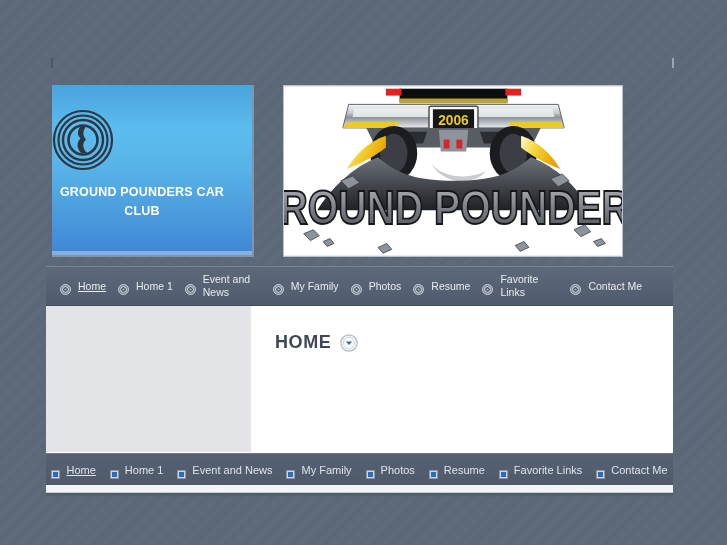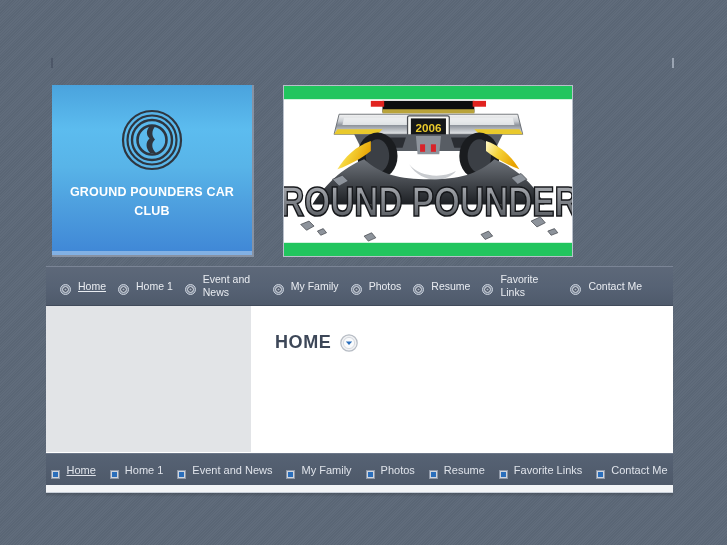--- a/index.html
+++ b/index.html
@@ -63,21 +63,21 @@
       #4aa3dd 0%,
       #5cbcef 26%,
       #58b4e8 48%,
       #4d9ede 72%,
       #3f86d6 100%);
     border-right: 2px solid #8792a3;
     border-bottom: 2px solid #8792a3;
     position: relative;
     display: flex;
     flex-direction: column;
-    align-items: center;
+    align-items: flex-start;
     justify-content: flex-start;
   }
   .logo-mark {
     margin-top: 24px;
     width: 62px;
     height: 62px;
   }
   .logo-title {
     margin-top: 12px;
     width: 180px;
@@ -93,23 +93,23 @@
     left: 0; right: 0; bottom: 0;
     height: 4px;
     background: rgba(255,255,255,0.35);
   }
 
   
   .header-gap { width: 29px; height: 1px; }
 
   
   .banner {
-    width: 290px;
+    width: 340px;
     height: 172px;
-    background: #22c55e;
+    background: #e5e5e5;
     border: 1px solid #b9c0cb;
     position: relative;
     overflow: hidden;
   }
   .banner svg { display: block; width: 100%; height: 100%; }
 
   
   .topnav {
     margin-top: 1px;
     background: linear-gradient(180deg, #5d6879 0%, #566274 55%, #4f5a6b 100%);

